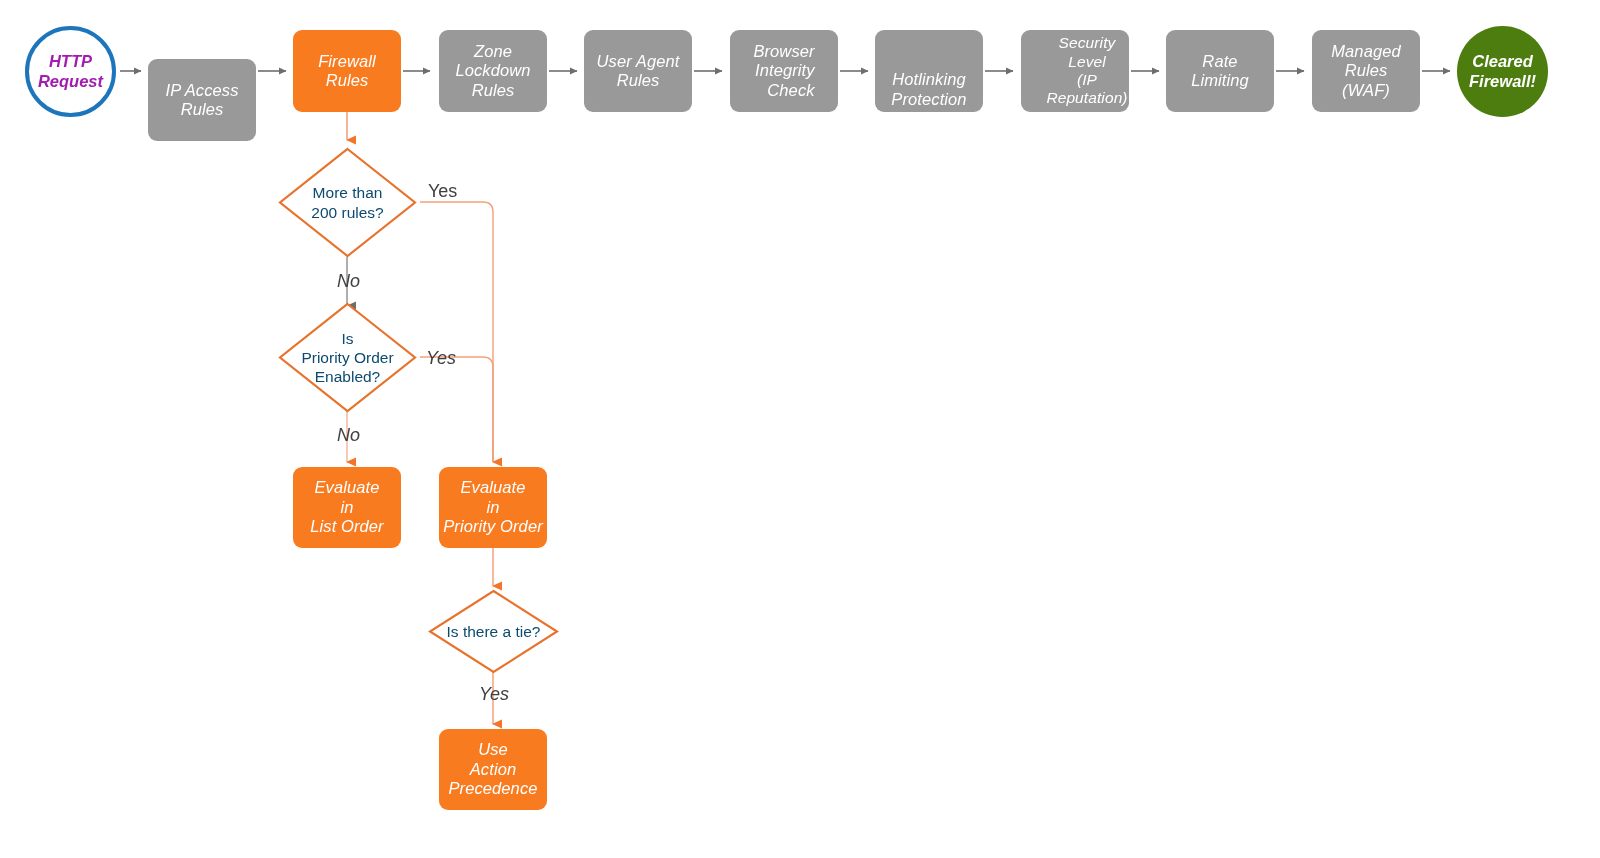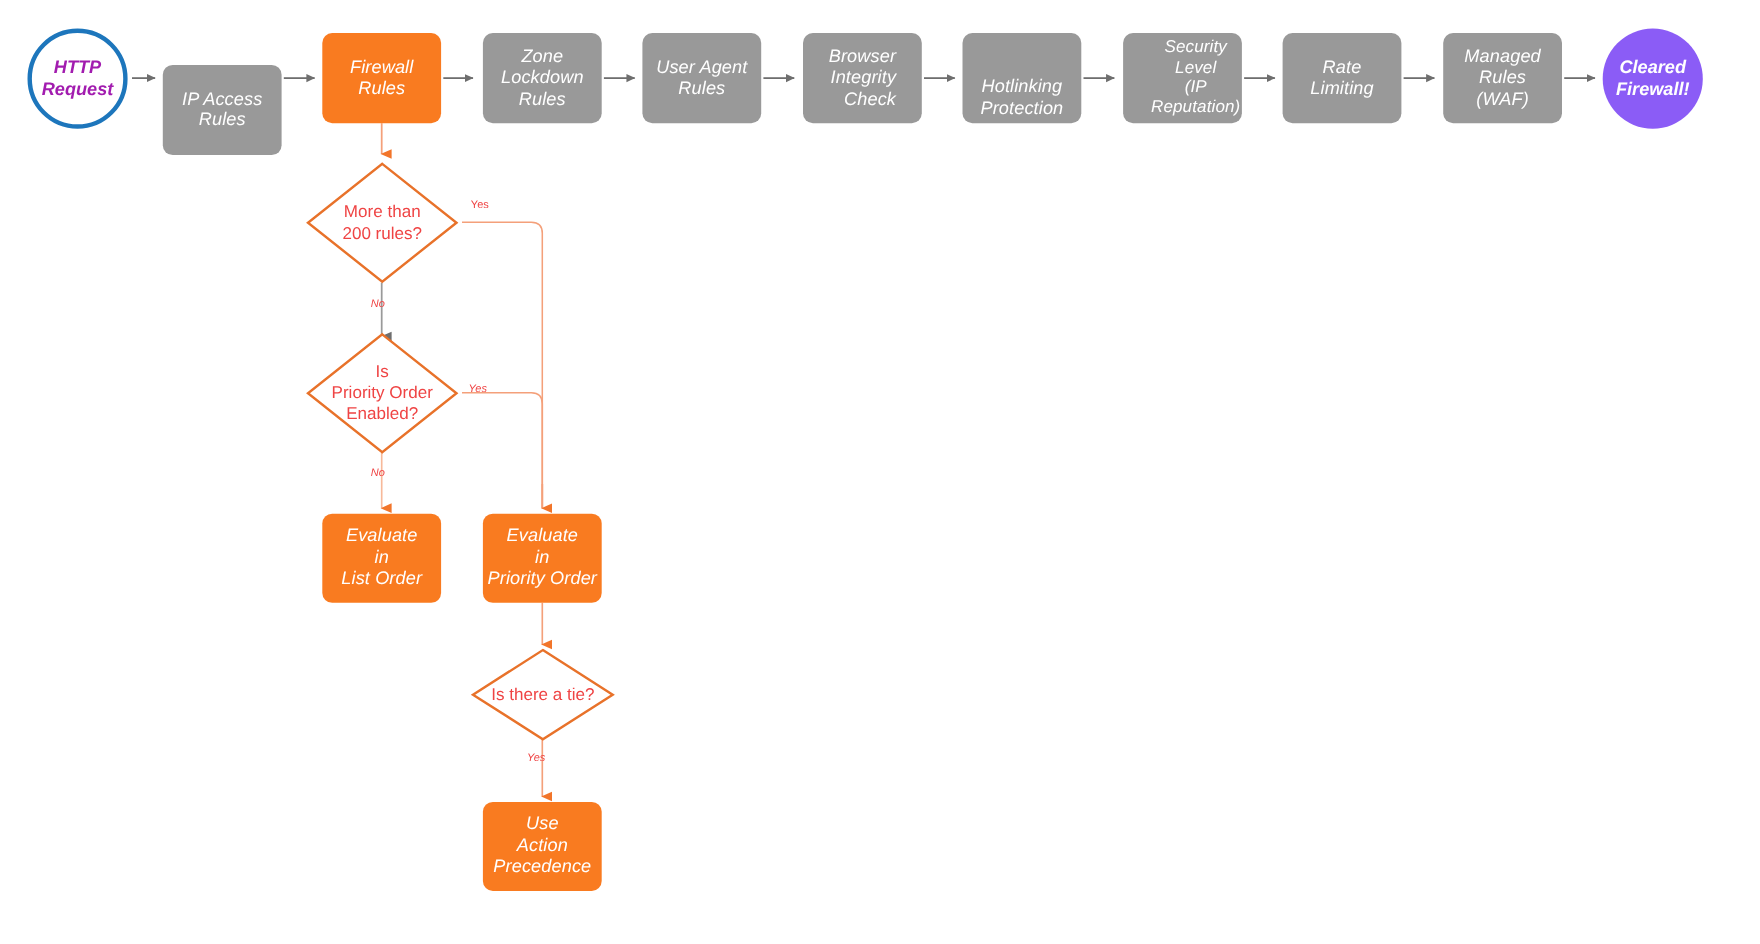--- a/index.html
+++ b/index.html
@@ -52,48 +52,48 @@
     font-style: italic;
     font-size: 16.5px;
     line-height: 1.2;
   }
   .term.hollow {
     background: #ffffff;
     border: 4px solid #1D76BC;
     color: #a21caf;
   }
   .term.filled {
-    background: #8b5cf6;
+    background: #4d7c0f;
     color: #ffffff;
   }
 
   
   .diamond {
     background: transparent;
   }
   .diamond .dshape {
     position: absolute;
     left: 0; top: 0;
     width: 100%;
     height: 100%;
   }
   .diamond .dlabel {
     position: relative;
     z-index: 2;
     font-size: 15.5px;
-    color: #ef4444;
+    color: #0c4a6e;
     line-height: 1.24;
     white-space: pre-line;
   }
 
   
   .elabel {
     position: absolute;
-    font-size: 10px;
-    color: #ef4444;
+    font-size: 18px;
+    color: #404040;
     white-space: nowrap;
   }
   .elabel.ital { font-style: italic; }
 </style>
 </head>
 <body>
 
 <div id="canvas">
 
   <svg id="edges" viewBox="0 0 1600 858" xmlns="http://www.w3.org/2000/svg">

